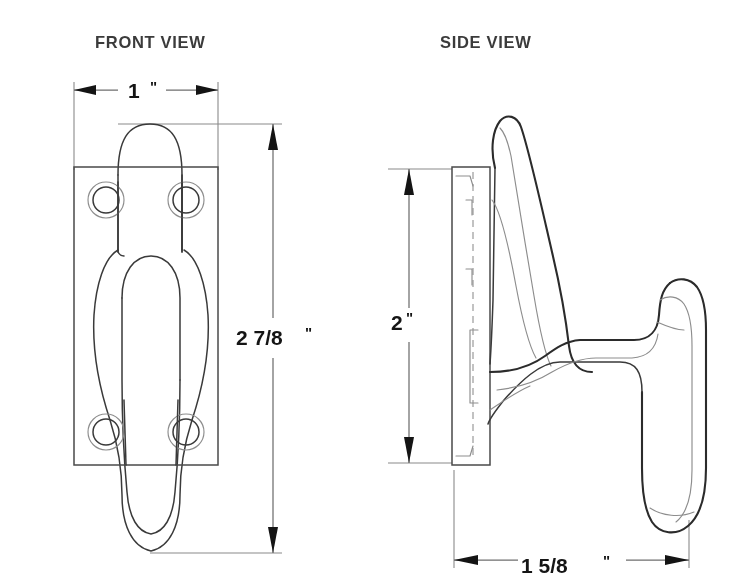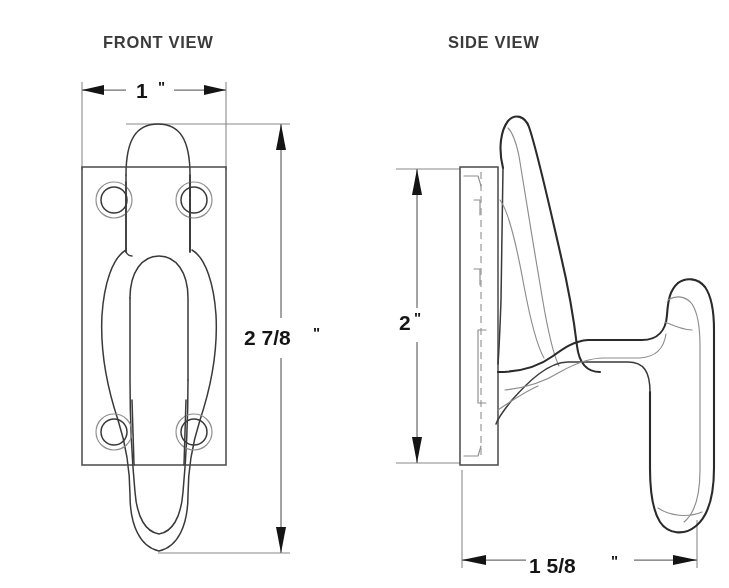--- a/index.html
+++ b/index.html
@@ -10,21 +10,21 @@
   body {
     width: 729px;
     height: 588px;
     position: relative;
     overflow: hidden;
     font-family: "Liberation Sans", sans-serif;
     color: #1a1a1a;
   }
   #drawing-root {
     position: absolute;
-    left: 8px; top: 0;
+    left: 0; top: 0;
     width: 598px;
     height: 588px;
   }
   svg.sheet {
     display: block;
     width: 729px;
     height: 588px;
   }
   .view-title {
     font-family: "Liberation Sans", sans-serif;

